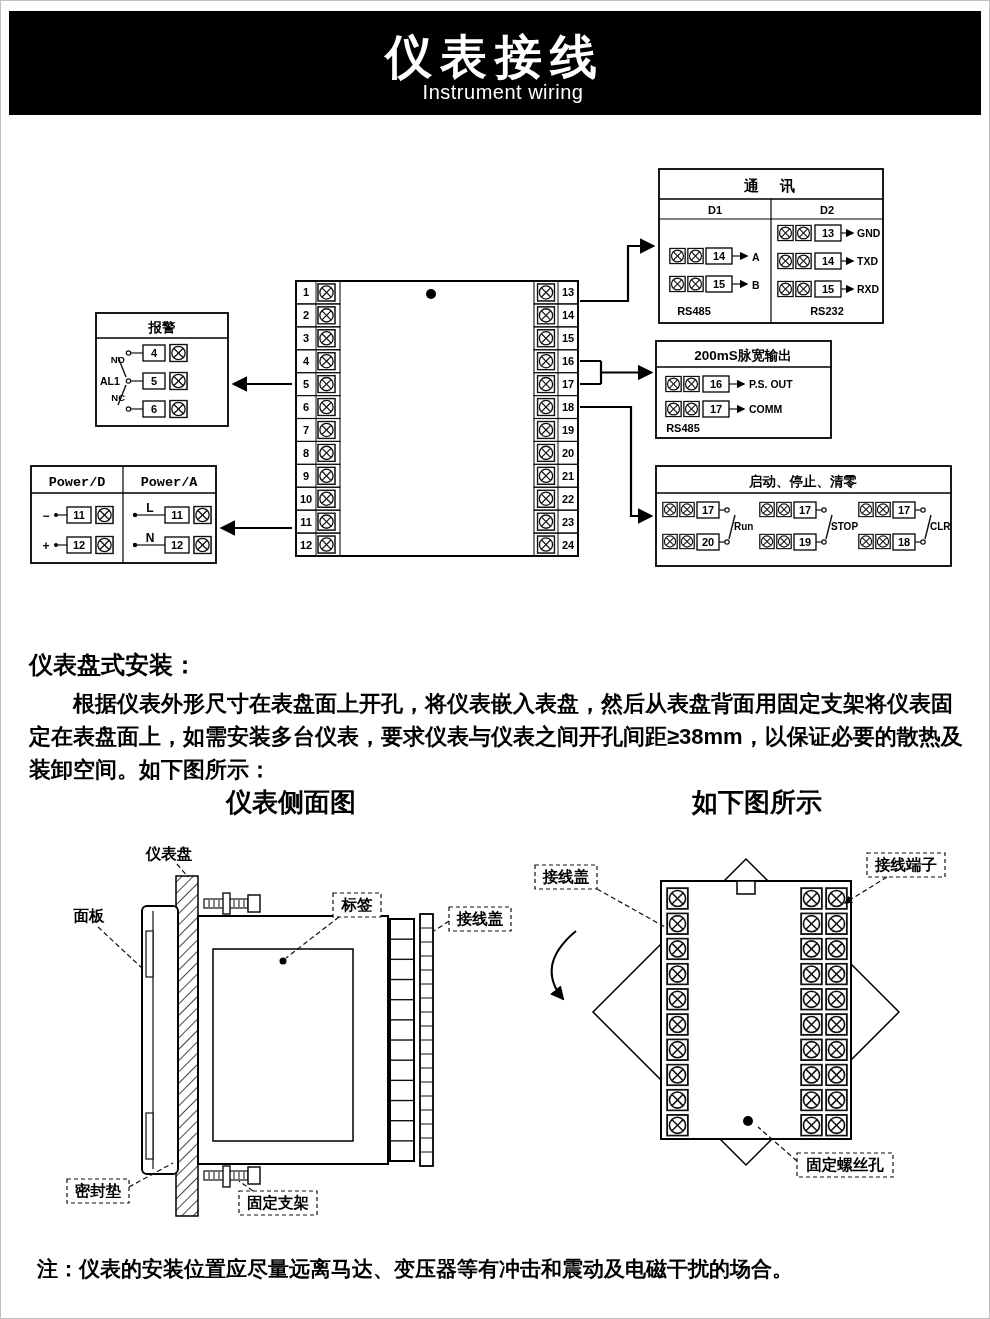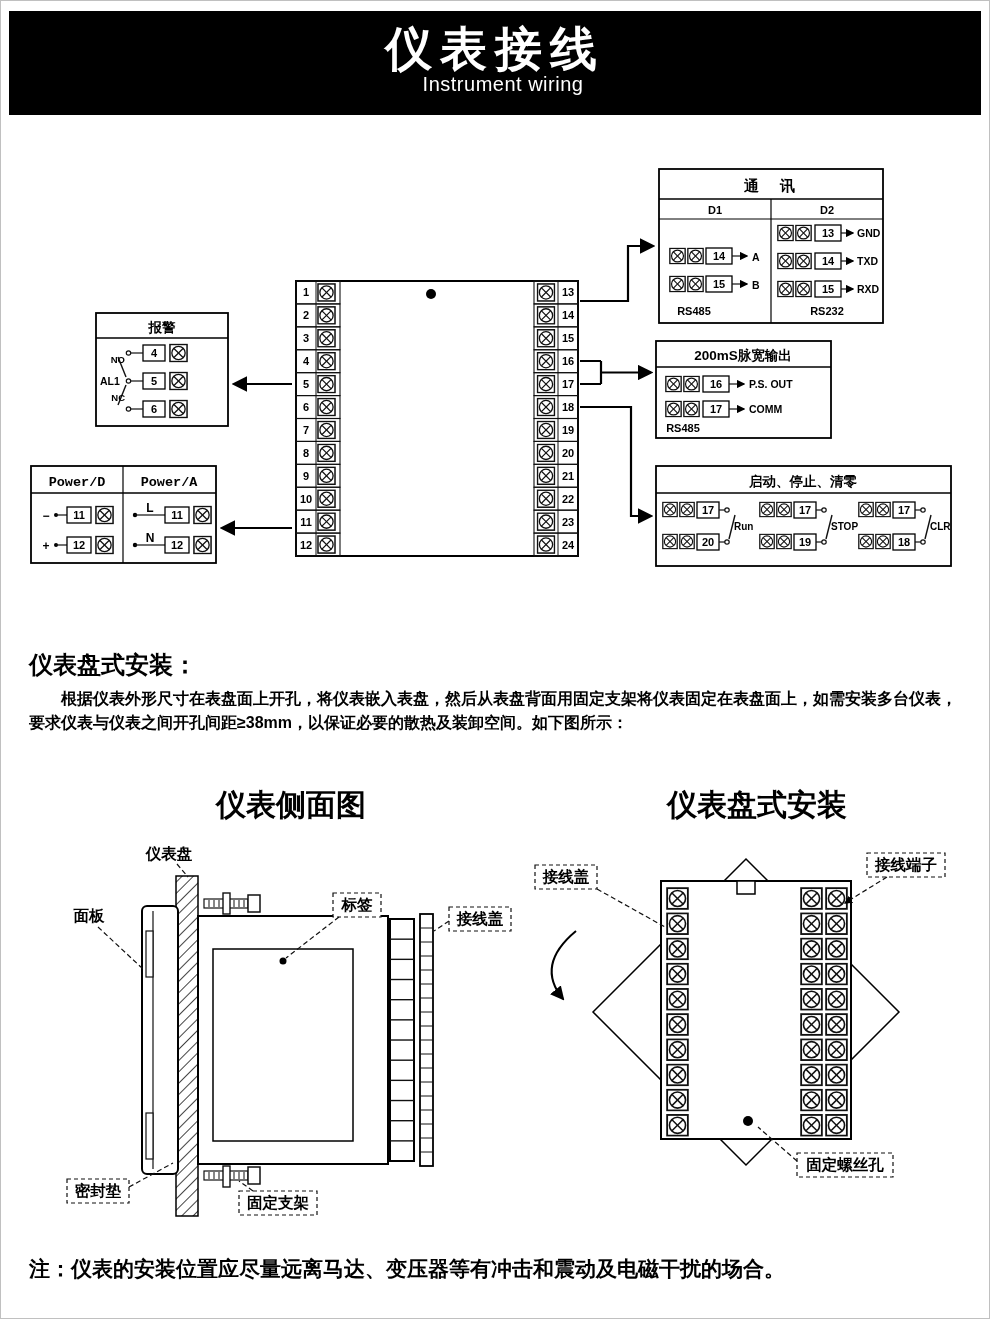--- a/index.html
+++ b/index.html
@@ -1,32 +1,32 @@
 <!DOCTYPE html>
 <html><head>
 <meta charset="utf-8">
 <style>
   html,body{margin:0;padding:0;}
   body{width:990px;height:1319px;background:#fff;color:#000;
        font-family:"Liberation Sans","DejaVu Sans",sans-serif;}
   .page{position:relative;width:990px;height:1319px;overflow:hidden;background:#fff;
         border:1px solid #c0c0c0;box-sizing:border-box;}
   .banner{position:absolute;left:8px;top:10px;width:972px;height:104px;background:#000;color:#fff;text-align:center;}
-  .banner-title{font-size:47px;font-weight:bold;letter-spacing:8px;padding-top:12px;line-height:1.1;}
+  .banner-title{font-size:47px;font-weight:bold;letter-spacing:8px;padding-top:20px;line-height:1.1;}
   .banner-sub{font-size:20px;letter-spacing:.5px;margin-top:-2px;margin-left:16px;}
   .wiring-svg{position:absolute;left:0;top:150px;width:990px;height:460px;}
   .mech-svg{position:absolute;left:0;top:818px;width:990px;height:430px;}
   .install{position:absolute;left:28px;top:612px;width:936px;margin-top:36px;}
   .install-heading{font-size:24px;font-weight:bold;margin:0;}
-  .install-para{font-size:16px;font-weight:bold;line-height:1.5;margin:6px 0 0 0;text-indent:2em;}
-  .view-title{position:absolute;top:784px;width:240px;text-align:center;font-size:30px;font-weight:bold;
+  .install-para{font-size:22px;font-weight:bold;line-height:1.5;margin:6px 0 0 0;text-indent:2em;}
+  .view-title{position:absolute;top:784px;width:240px;text-align:center;font-size:26px;font-weight:bold;
               font-family:"Liberation Serif","DejaVu Serif",serif;}
   .view-title.side{left:170px;}
   .view-title.back{left:636px;}
-  .note{position:absolute;left:28px;top:1254px;width:940px;font-size:21px;font-weight:bold;margin:0;}
+  .note{position:absolute;left:36px;top:1254px;width:940px;font-size:21px;font-weight:bold;margin:0;}
   svg text{font-family:"Liberation Sans","DejaVu Sans",sans-serif;fill:#000;}
   .box-title{font-size:15px;font-weight:bold;letter-spacing:3px;}
   .box-title2{font-size:13.5px;font-weight:bold;}
   .col-head{font-size:11px;font-weight:bold;}
   .tnum{font-size:11px;font-weight:bold;}
   .tlabel{font-size:10.5px;font-weight:bold;}
   .tlabel2{font-size:10px;font-weight:bold;}
   .bus{font-size:11px;font-weight:bold;}
   .sign{font-size:12px;font-weight:bold;}
   .switch-label{font-size:9.5px;font-weight:bold;}
@@ -380,21 +380,21 @@
         </g>
     </g>
   </svg>
 
   <section class="install">
     <h2 class="install-heading">仪表盘式安装：</h2>
     <p class="install-para">根据仪表外形尺寸在表盘面上开孔，将仪表嵌入表盘，然后从表盘背面用固定支架将仪表固定在表盘面上，如需安装多台仪表，要求仪表与仪表之间开孔间距≥38mm，以保证必要的散热及装卸空间。如下图所示：</p>
   </section>
 
   <div class="view-title side">仪表侧面图</div>
-  <div class="view-title back">仪表盘式安装</div>
+  <div class="view-title back">如下图所示</div>
 
   <svg class="mech-svg" viewBox="0 0 990 430">
 
     <g>
       <rect x="175" y="57" width="22" height="340" fill="url(#hatch)" stroke="#000" stroke-width="1.5"></rect>
       <text class="mech-label" x="168" y="40" text-anchor="middle">仪表盘</text>
       <line class="leader" x1="176" y1="45" x2="187" y2="58"></line>
 
       <rect x="141" y="87" width="36" height="268" rx="5" fill="#fff" stroke="#000" stroke-width="2"></rect>
       <line x1="152" y1="92" x2="152" y2="350" stroke="#111" stroke-width="1.2"></line>

